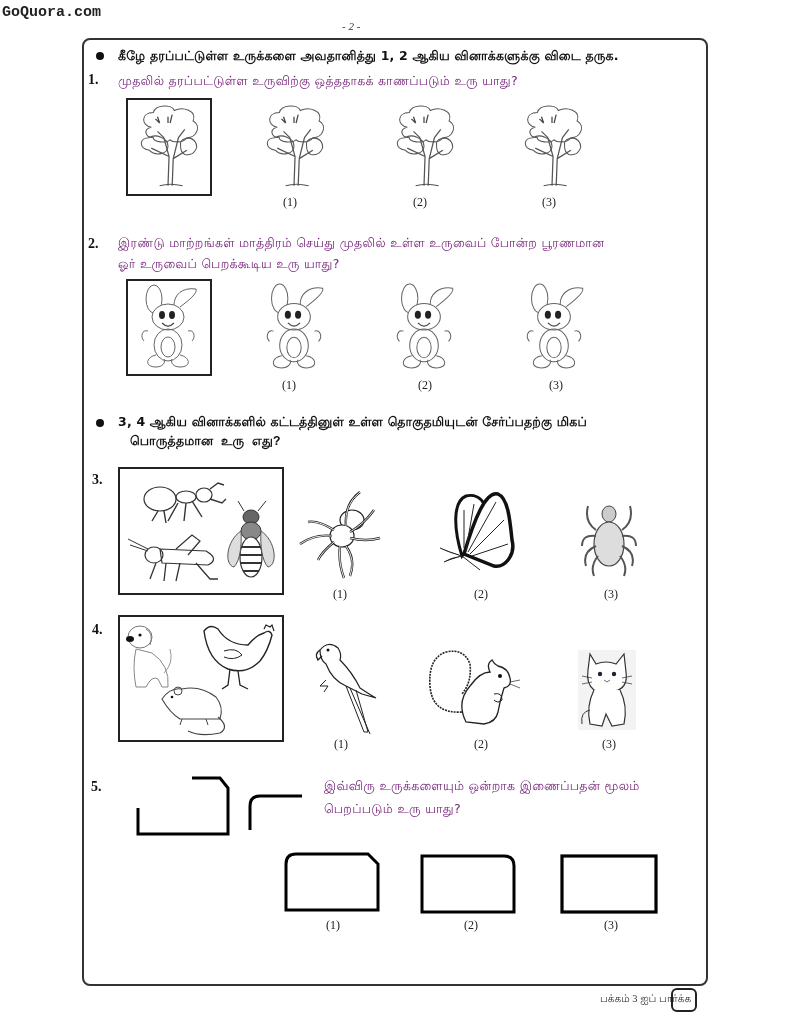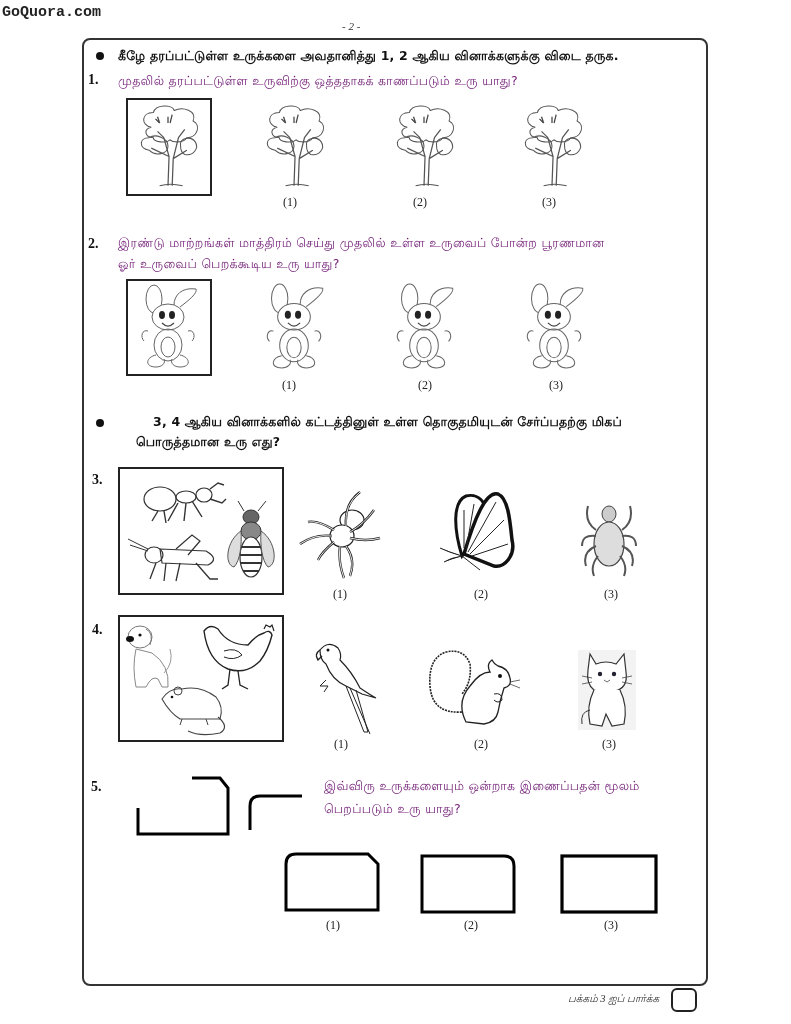--- a/index.html
+++ b/index.html
@@ -12,21 +12,21 @@
   .frame { position: absolute; left: 82px; top: 38px; width: 626px; height: 948px;
            border: 2px solid #333; border-radius: 8px; box-sizing: border-box; }
   .abs { position: absolute; }
   .bullet { width: 8px; height: 8px; border-radius: 50%; background: #111; }
   .instr { font-weight: bold; font-size: 12.5px; line-height: 20px; letter-spacing: 0.2px; white-space: nowrap; text-align: right; }
   .qtext { font-size: 12.5px; line-height: 22px; color: #701a75; white-space: nowrap; letter-spacing: 0.3px; }
   .qnum { font-family: "Liberation Serif", serif; font-weight: bold; font-size: 14px; }
   .optlabel { font-family: "Liberation Serif", serif; font-size: 12px; color: #222; width: 30px; text-align: center; }
   .refbox { border: 2px solid #222; box-sizing: border-box; background: #fff; }
   svg { display: block; overflow: visible; }
-  .footer-text { font-family: "Liberation Serif", serif; font-style: italic; font-size: 10.5px; color: #333; }
+  .footer-text { font-family: "Liberation Serif", serif; font-size: 10.5px; color: #333; margin-left: 32px; }
   .footer-box { width: 26px; height: 24px; border: 2px solid #222; border-radius: 6px; box-sizing: border-box; }
 </style>
 </head>
 <body>
 
 <div class="watermark">GoQuora.com</div>
 <div class="page-num">- 2 -</div>
 
 <div class="frame"></div>
 
@@ -107,22 +107,22 @@
 </div>
 <div class="abs optlabel" style="left:410px; top:378px;">(2)</div>
 <div class="abs" style="left:514px; top:280px;">
   <svg width="80" height="92" viewBox="-6 -4 72 90">
       <use href="#rabbit"></use>
     </svg>
 </div>
 <div class="abs optlabel" style="left:541px; top:378px;">(3)</div>
 
 <div class="abs bullet" style="left:96px; top:419px;"></div>
-<div class="abs instr" style="left:118px; top:412px;margin-left:35px;">3, 4 ஆகிய வினாக்களில் கட்டத்தினுள் உள்ள தொகுதமியுடன் சேர்ப்பதற்கு மிகப்</div>
-<div class="abs instr" style="left:136px; top:432px;">பொருத்தமான உரு எது?</div>
+<div class="abs instr" style="left:118px; top:412px;">3, 4 ஆகிய வினாக்களில் கட்டத்தினுள் உள்ள தொகுதமியுடன் சேர்ப்பதற்கு மிகப்</div>
+<div class="abs instr" style="left:130px; top:432px;font-family:Liberation Mono, monospace;">பொருத்தமான உரு எது?</div>
 
 <div class="abs qnum" style="left:92px; top:472px;">3.</div>
 <div class="abs refbox" style="left:118px; top:467px; width:166px; height:128px;">
   <svg class="abs" style="left:18px; top:8px;" width="90" height="50" viewBox="0 0 90 50">
     <ellipse cx="22" cy="22" rx="16" ry="12" fill="none" stroke="#333" stroke-width="1.2"></ellipse>
     <ellipse cx="48" cy="20" rx="10" ry="6" fill="none" stroke="#333" stroke-width="1.2"></ellipse>
     <ellipse cx="66" cy="18" rx="8" ry="7" fill="none" stroke="#333" stroke-width="1.2"></ellipse>
     <path d="M72 12 L80 6 L86 8 M72 22 L84 26 L88 22 M40 26 L30 44 M48 26 L46 44 M54 24 L64 40 M20 34 L14 44 M26 34 L28 46" fill="none" stroke="#333" stroke-width="1.4"></path>
   </svg>
   <svg class="abs" style="left:6px; top:64px;" width="96" height="52" viewBox="0 0 96 52">

